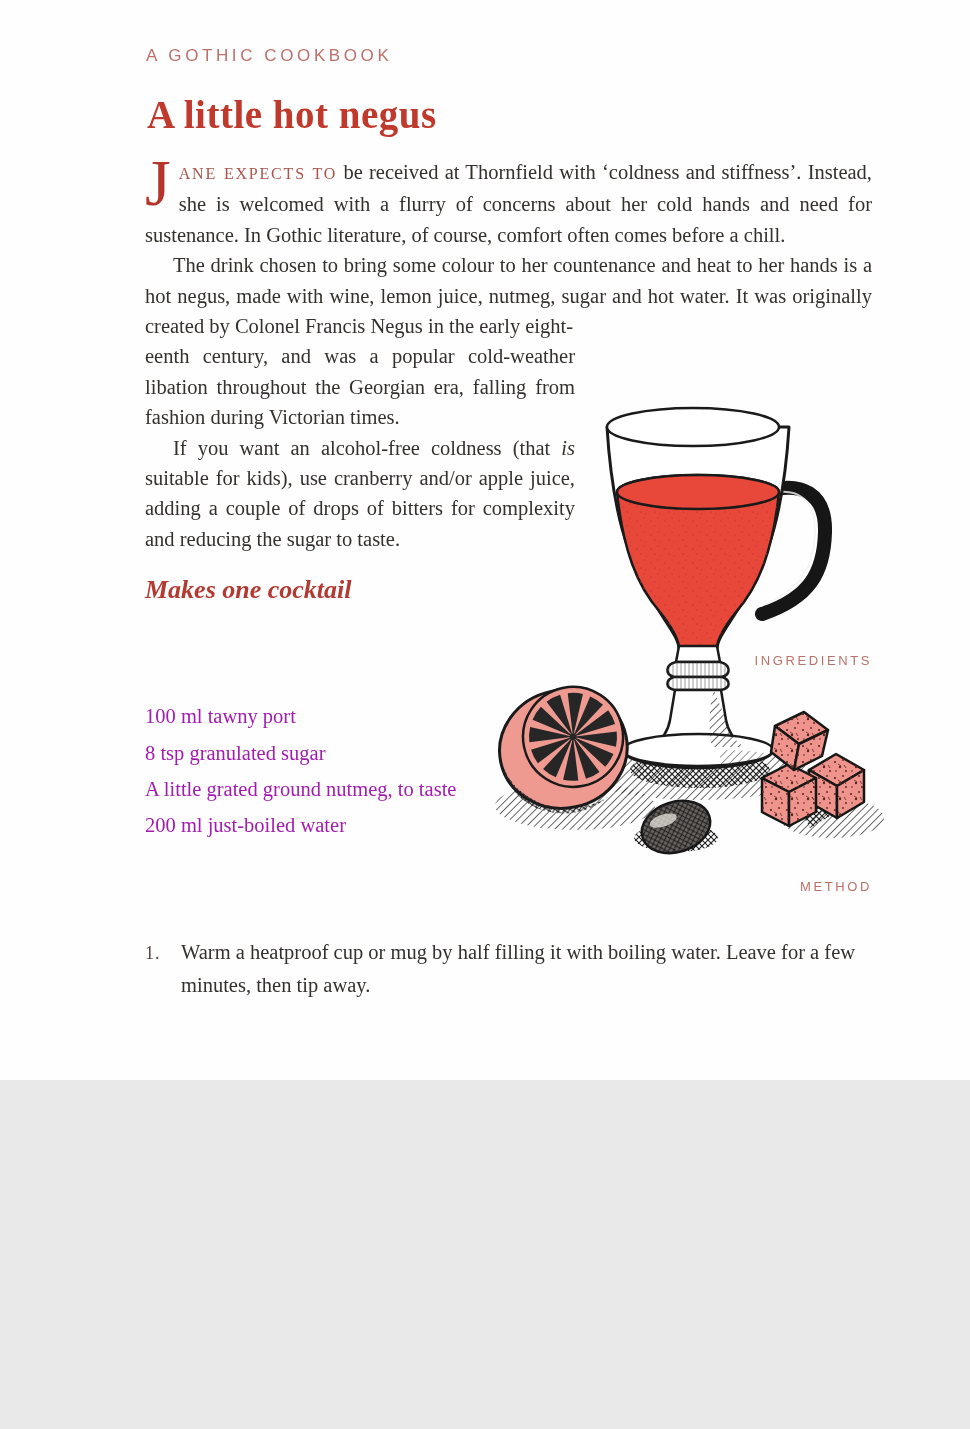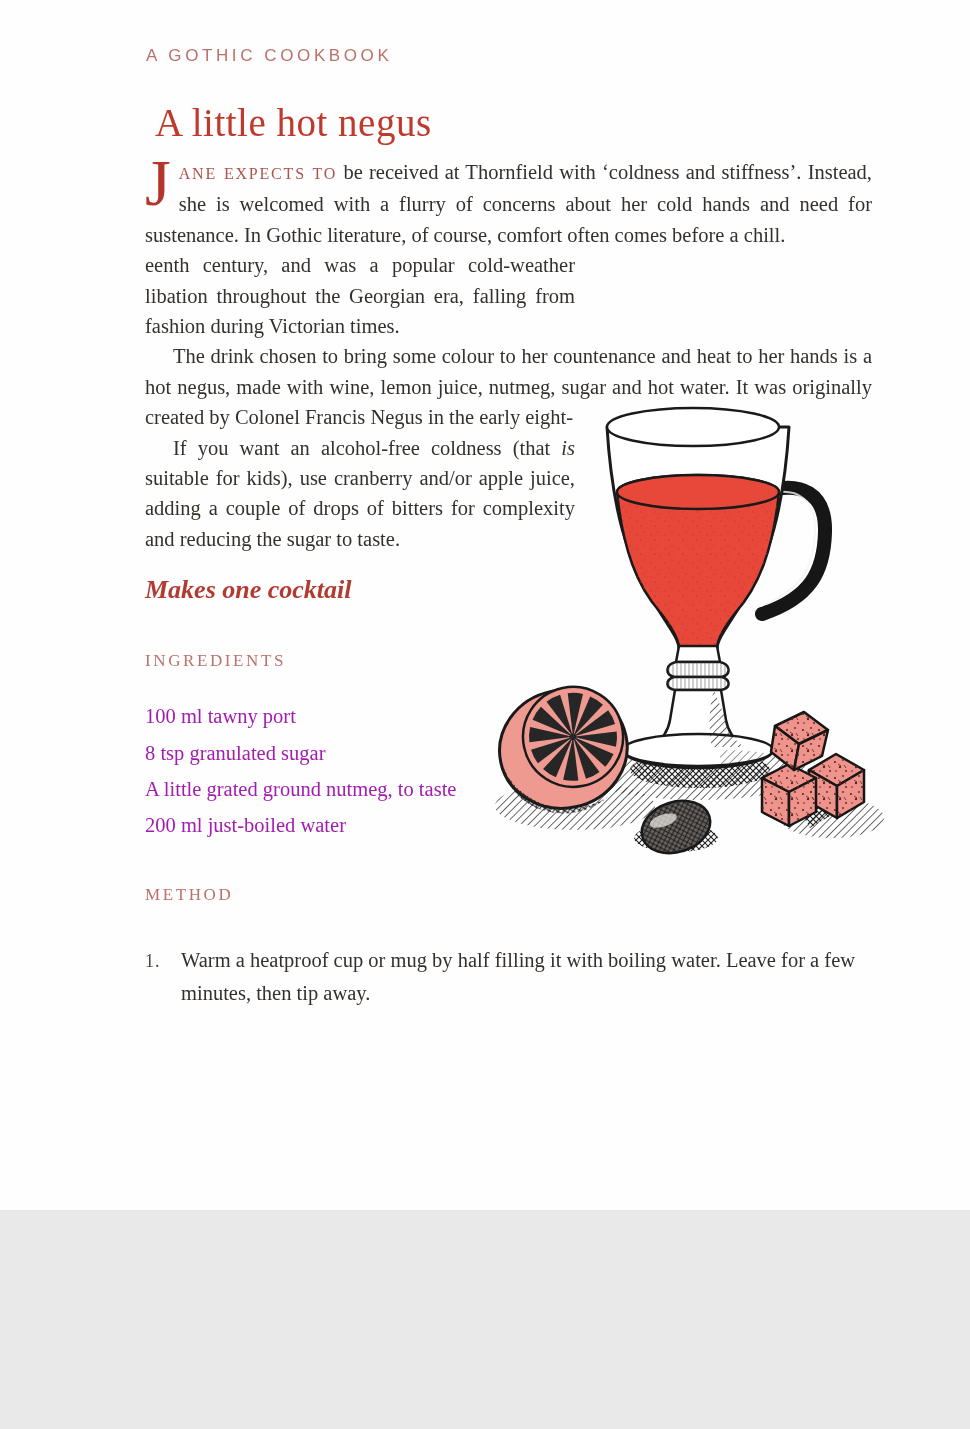--- a/index.html
+++ b/index.html
@@ -9,36 +9,36 @@
     --smallcaps_red:#a9544b;
     --body_ink:#34312d;
     --liquid_red:#e8483a;
     --flesh_pink:#ef9a91;
     --cube_pink:#ee948c;
     --line_ink:#1c1c1c;
   }
   html,body{margin:0;padding:0;background:#e9e9e9;}
   .page{
     position:relative;
-    width:970px;height:1210px;
+    width:970px;height:1080px;
     background:#fefefe;
     margin:0 auto;
     overflow:hidden;
     font-family:"Liberation Serif","DejaVu Serif",serif;
     color:var(--body_ink);
   }
   .running-head{
     position:absolute;left:146px;top:46px;
     font-family:"Liberation Sans","DejaVu Sans",sans-serif;
     font-size:17px;letter-spacing:3.6px;font-weight:400;
     color:var(--rose);
   }
   .title{
-    position:absolute;left:143px;top:88px;margin:12px;
-    font-size:39px;font-weight:400;letter-spacing:0.5px;
+    position:absolute;left:143px;top:88px;margin:4px;
+    font-size:39px;font-weight:700;letter-spacing:0.5px;
     color:var(--accent_red);
   }
   .flow{
     position:absolute;left:145px;top:157px;width:727px;
     font-size:20.5px;line-height:30.4px;
   }
   .flow p{margin:0;}
   p.justify{text-align:justify;}
   p.indent{text-indent:28px;}
   p.narrow{width:430px;}
@@ -51,26 +51,27 @@
   .lead-smallcaps{
     color:var(--smallcaps_red);
     font-size:16px;letter-spacing:1.8px;
   }
   .makes{
     margin-top:21px;
     font-size:26px;font-style:italic;font-weight:bold;
     color:#b23a31;
   }
   .subhead{
-    font-family:Liberation Serif, serif;
-    font-size:17px;letter-spacing:2.6px;font-weight:400;
+    font-family:Liberation Sans, sans-serif;
+    font-size:13px;letter-spacing:2.6px;font-weight:400;
     color:var(--rose);
+    text-align:right;
   }
   .subhead.ing{margin-top:40px;}
-  .subhead.met{margin-top:36px;}
+  .subhead.met{margin-top:28px;}
   ul.ingredients{
     list-style:none;margin:22px 0 0 0;padding:0;
     line-height:36.4px;font-size:20.5px;color:#a21caf;
   }
   ol.method{
     list-style:none;margin:34px 0 0 0;padding:0;
   }
   ol.method li{display:flex;line-height:32.6px;}
   .step-num{
     width:36px;flex:0 0 36px;
@@ -89,23 +90,23 @@
 
 <div class="page">
 
   <div class="running-head">A GOTHIC COOKBOOK</div>
 
   <h1 class="title">A little hot negus</h1>
 
   <div class="flow">
     <p class="justify"><span class="dropcap">J</span><span class="lead-smallcaps">ANE EXPECTS TO</span><span> be received at Thornfield with ‘coldness and stiffness’. Instead, she is welcomed with a flurry of concerns about her cold hands and need for sustenance. In Gothic literature, of course, comfort often comes before a chill.</span></p>
 
+    <p class="justify indent">The drink chosen to bring some colour to her countenance and heat to her hands is a hot negus, made with wine, lemon juice, nutmeg, sugar and hot water. It was originally created by Colonel Francis Negus in the early eight-</p>
+
     <p class="justify narrow">eenth century, and was a popular cold-weather libation throughout the Georgian era, falling from fashion during Victorian times.</p>
-
-    <p class="justify indent">The drink chosen to bring some colour to her countenance and heat to her hands is a hot negus, made with wine, lemon juice, nutmeg, sugar and hot water. It was originally created by Colonel Francis Negus in the early eight-</p>
 
 
     <p class="justify narrow indent"><span>If you want an alcohol-free coldness (that </span><em>is</em><span> suitable for kids), use cranberry and/or apple juice, adding a couple of drops of bitters for complexity and reducing the sugar to taste.</span></p>
 
     <div class="makes">Makes one cocktail</div>
 
     <div class="subhead ing">INGREDIENTS</div>
 
     <ul class="ingredients">
       <li>100 ml tawny port</li>

